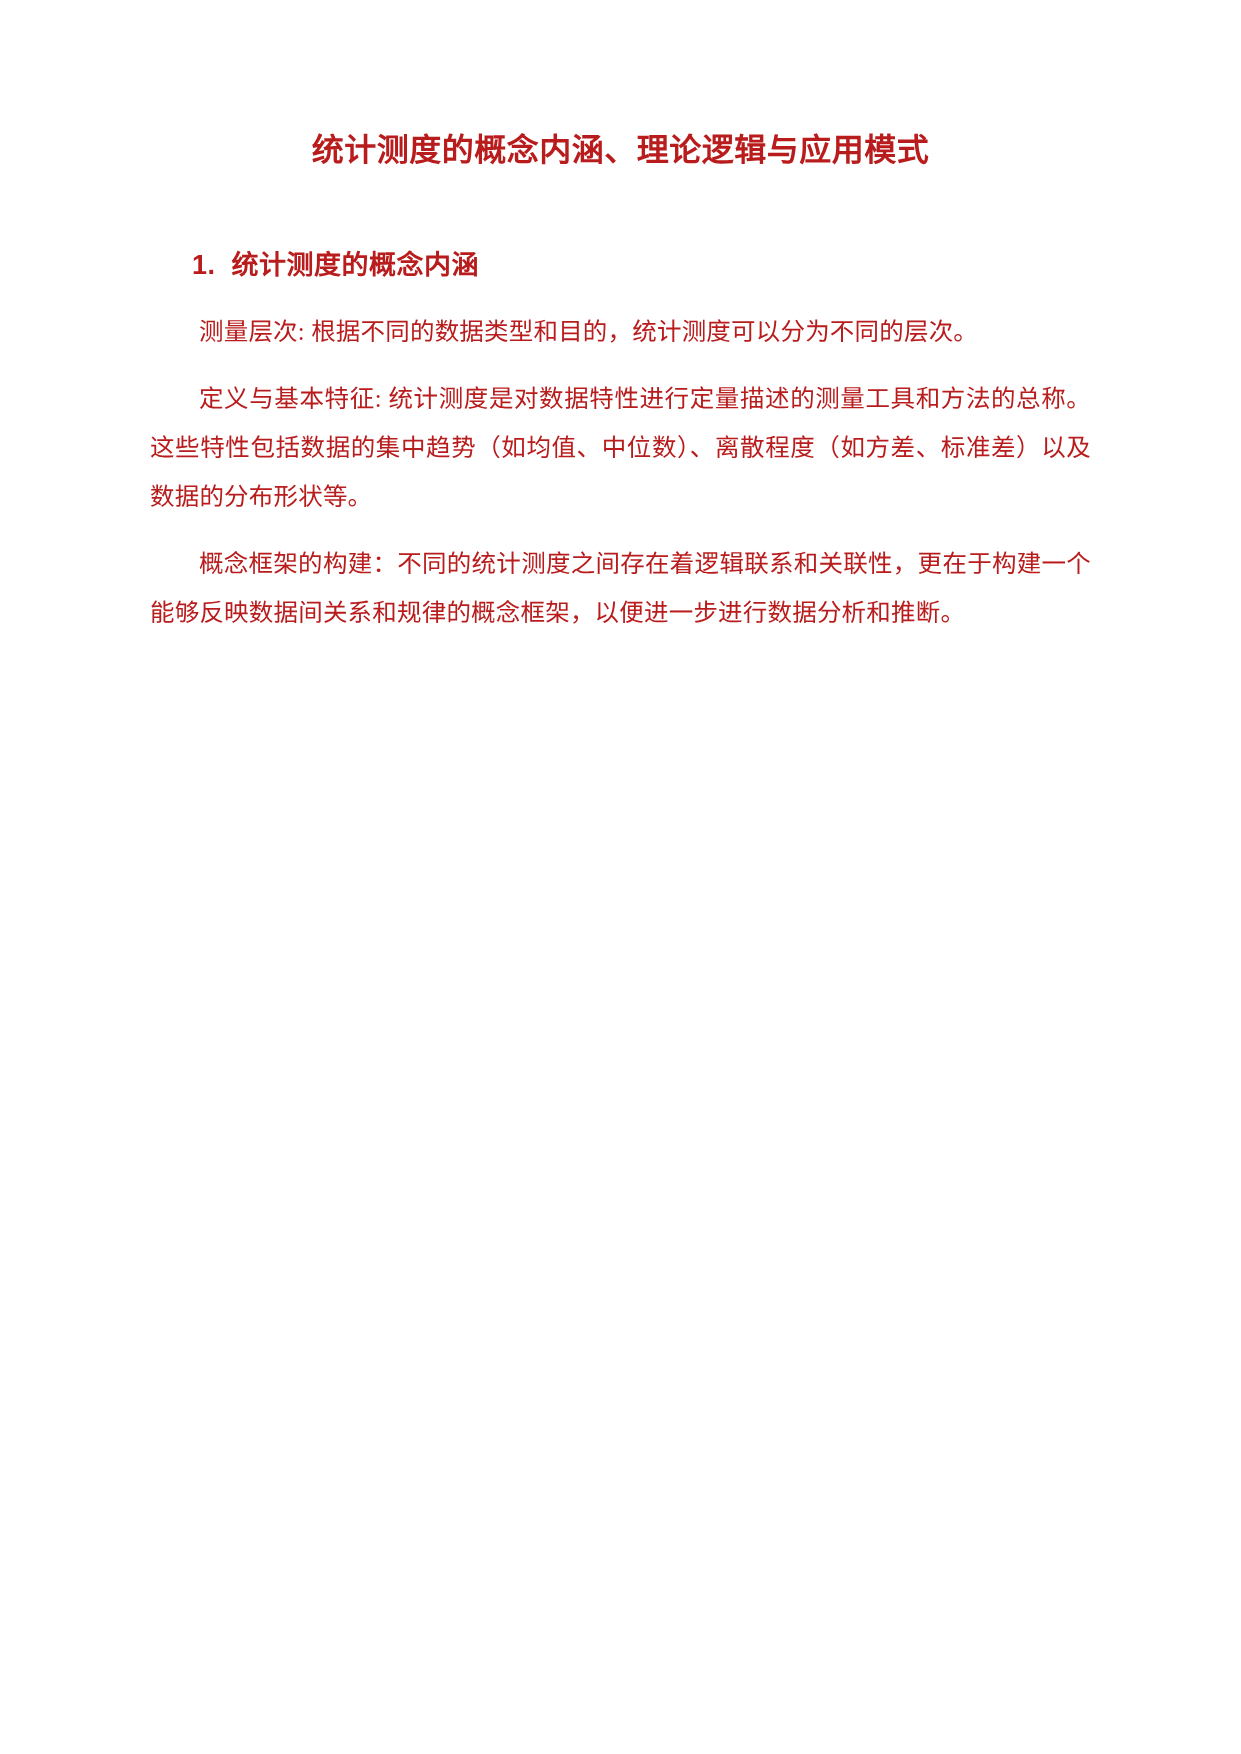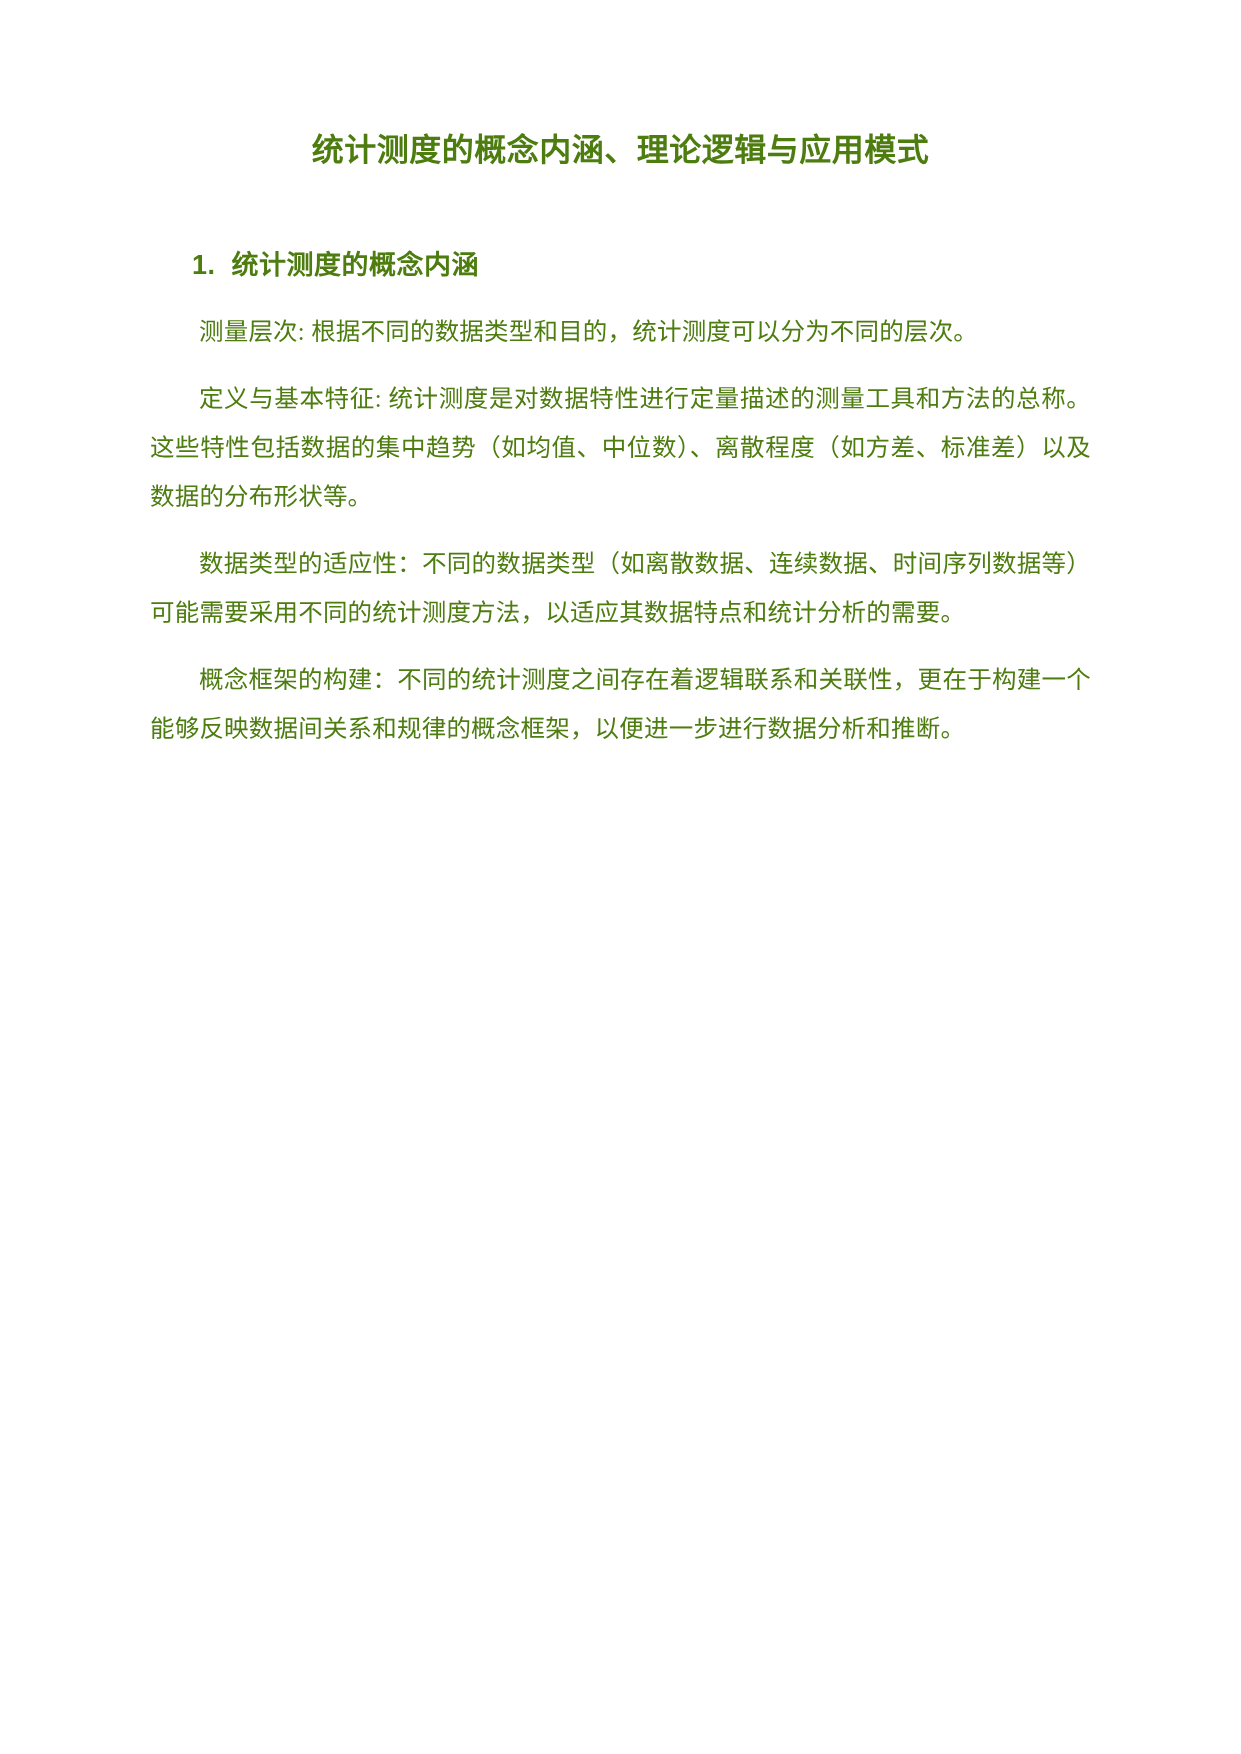--- a/index.html
+++ b/index.html
@@ -9,21 +9,21 @@
   }
   .page {
     width: 1241px;
     height: 1346px;
     background: #ffffff;
     margin: 0 auto;
     position: relative;
     box-sizing: border-box;
     padding: 112px 150px 100px 150px;
     font-family: "Liberation Serif", "DejaVu Serif", serif;
-    color: #4d7c0f;
+    color: #b91c1c;
     overflow: hidden;
   }
   .doc-title {
     font-family: "Liberation Sans", "DejaVu Sans", sans-serif;
     font-weight: bold;
     font-size: 32px;
     line-height: 1.4;
     text-align: center;
     margin: 16px 0 0 0;
     letter-spacing: 0.5px;
@@ -61,18 +61,17 @@
   <h1 class="doc-title">统计测度的概念内涵、理论逻辑与应用模式</h1>
 
   <h2 class="section-heading">
     <span class="num">1.</span><span>统计测度的概念内涵</span>
   </h2>
 
   <p class="body-par">测量层次: 根据不同的数据类型和目的，统计测度可以分为不同的层次。</p>
 
   <p class="body-par">定义与基本特征: 统计测度是对数据特性进行定量描述的测量工具和方法的总称。这些特性包括数据的集中趋势（如均值、中位数）、离散程度（如方差、标准差）以及数据的分布形状等。</p>
 
-  <p class="body-par">数据类型的适应性：不同的数据类型（如离散数据、连续数据、时间序列数据等）可能需要采用不同的统计测度方法，以适应其数据特点和统计分析的需要。</p>
 
   <p class="body-par">概念框架的构建：不同的统计测度之间存在着逻辑联系和关联性，更在于构建一个能够反映数据间关系和规律的概念框架，以便进一步进行数据分析和推断。</p>
 
 
 </div>
 
 </body></html>

